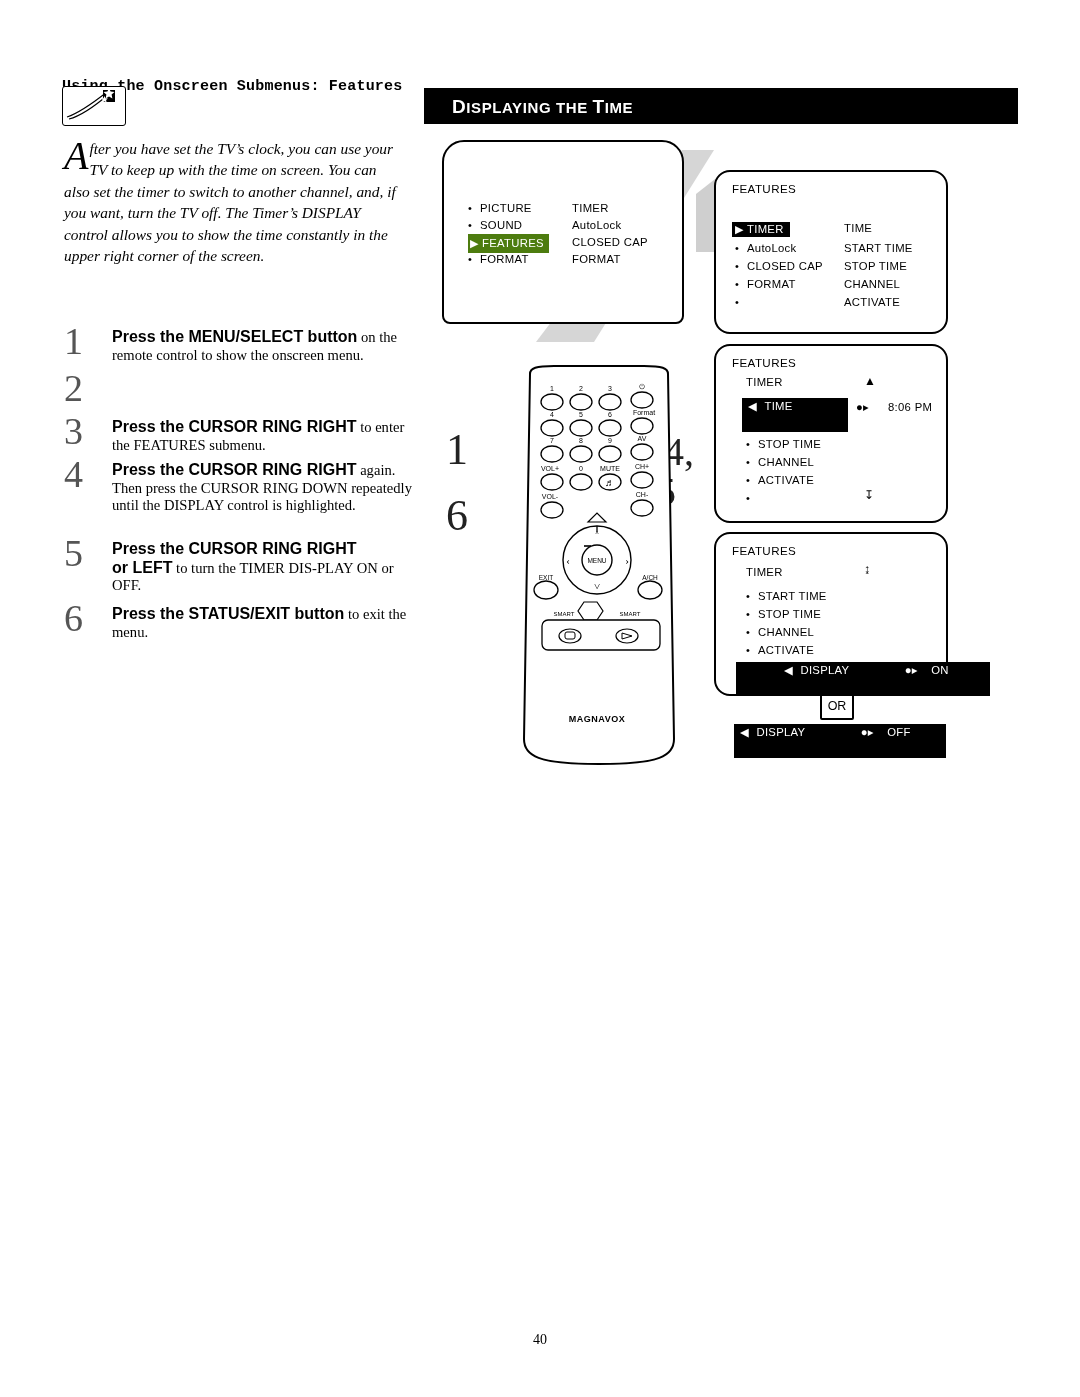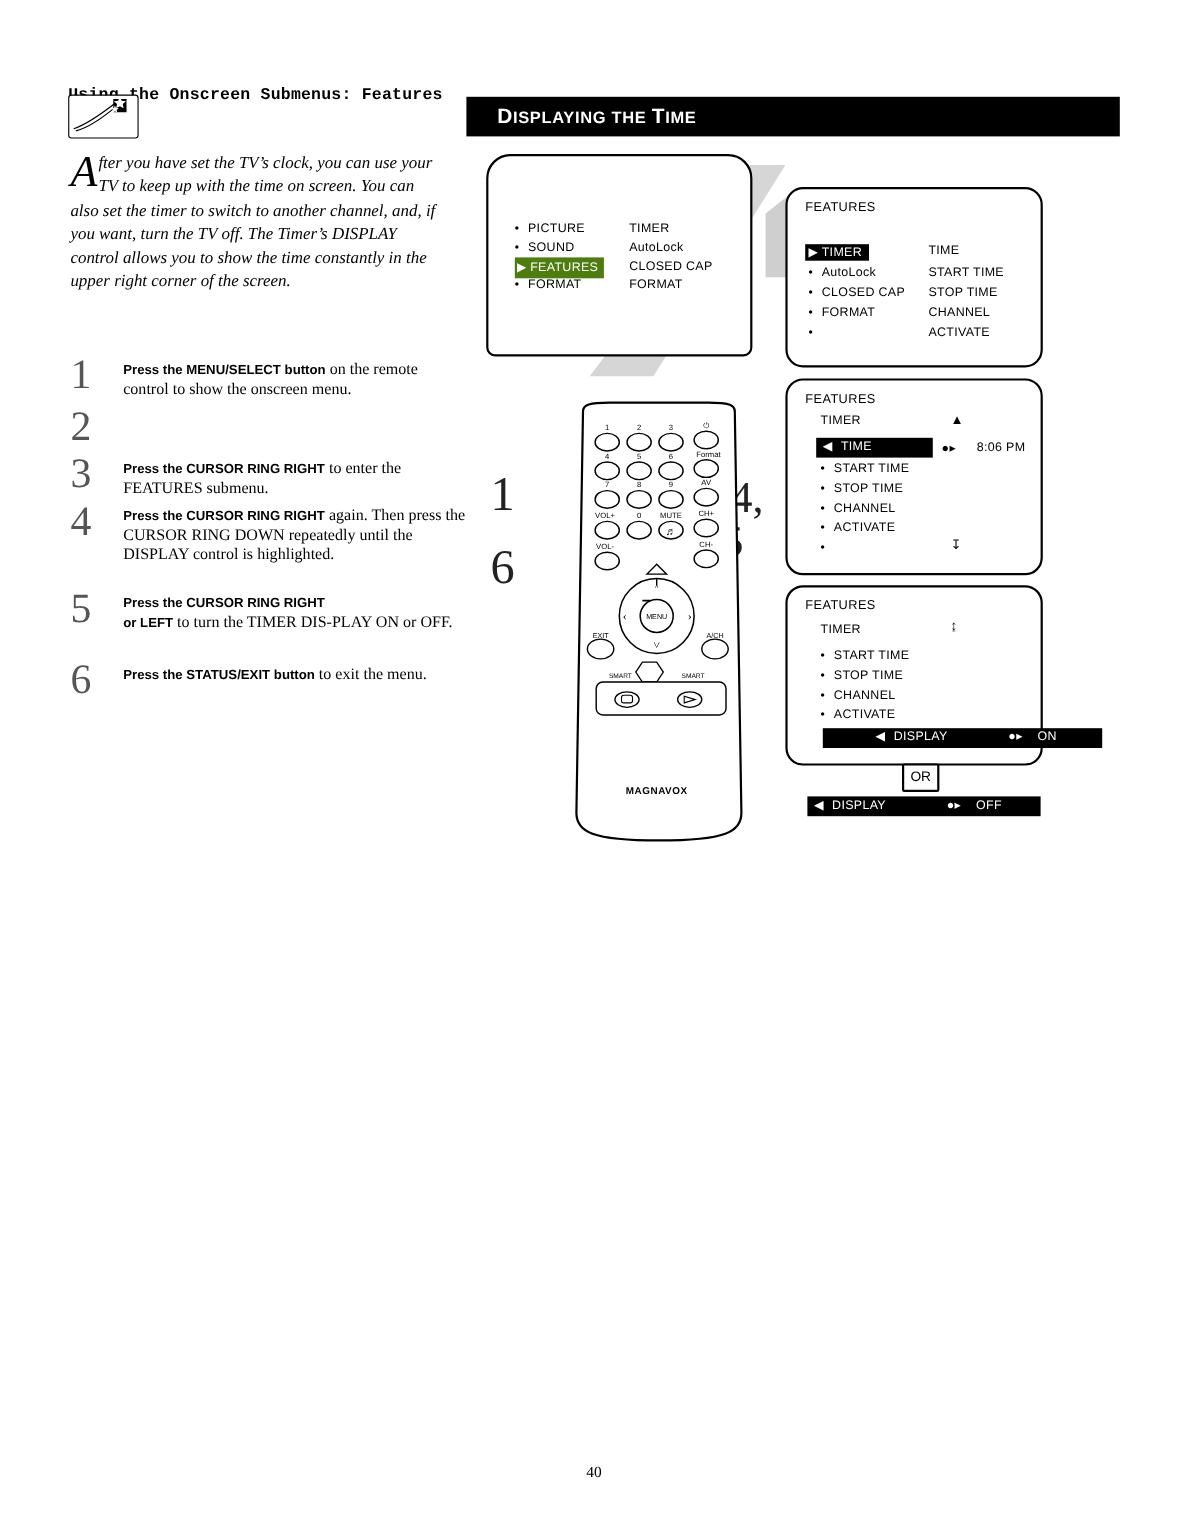--- a/index.html
+++ b/index.html
@@ -109,21 +109,21 @@
     color: #555;
   }
   .step-body {
     font-family: "Liberation Serif", serif;
     font-size: 14.6px;
     line-height: 17.6px;
   }
   .step-body b {
     font-family: "Liberation Sans", sans-serif;
     font-weight: bold;
-    font-size: 12px;
+    font-size: 16px;
   }
 
   
   .diagram {
     position: absolute;
     left: 424px;
     top: 132px;
     width: 600px;
     height: 650px;
   }
@@ -198,21 +198,21 @@
     color: #fff;
     display: inline-block;
     padding: 1px 6px 1px 3px;
   }
   .bar-hl {
     position: absolute;
     background: #000;
     color: #fff;
     font-size: 11.3px;
     letter-spacing: 0.3px;
-    height: 18px;
+    height: 34px;
     line-height: 17px;
     padding-left: 6px;
     white-space: nowrap;
   }
 
   
   .or-badge {
     position: absolute;
     border: 2px solid #000;
     background: #fff;
@@ -383,21 +383,21 @@
   <div class="panel" style="left:290px; top:400px; width:230px; height:160px;">
     <div class="p-title">FEATURES</div>
     <div class="p-row" style="left:30px; top:32px;">TIMER</div>
     <div class="p-row" style="left:148px; top:28px; font-size:12px;">↨</div>
 
     <div class="p-row" style="left:30px; top:56px;"><span class="bullet">•</span><span>START TIME</span></div>
     <div class="p-row" style="left:30px; top:74px;"><span class="bullet">•</span><span>STOP TIME</span></div>
     <div class="p-row" style="left:30px; top:92px;"><span class="bullet">•</span><span>CHANNEL</span></div>
     <div class="p-row" style="left:30px; top:110px;"><span class="bullet">•</span><span>ACTIVATE</span></div>
 
-    <div class="bar-hl" style="left:32px; top:128px; width:206px;padding-left:48px;">
+    <div class="bar-hl" style="left:20px; top:128px; width:206px;padding-left:48px;">
       <span>◀</span>
       <span style="margin-left:4px">DISPLAY</span>
       <span style="margin-left:52px">●▸</span>
       <span style="margin-left:10px">ON</span>
     </div>
   </div>
 
   <div class="or-badge" style="left:396px; top:562px;">OR</div>
 
   <div class="bar-hl" style="left:310px; top:592px; width:206px; font-family:'Liberation Sans', sans-serif;">

